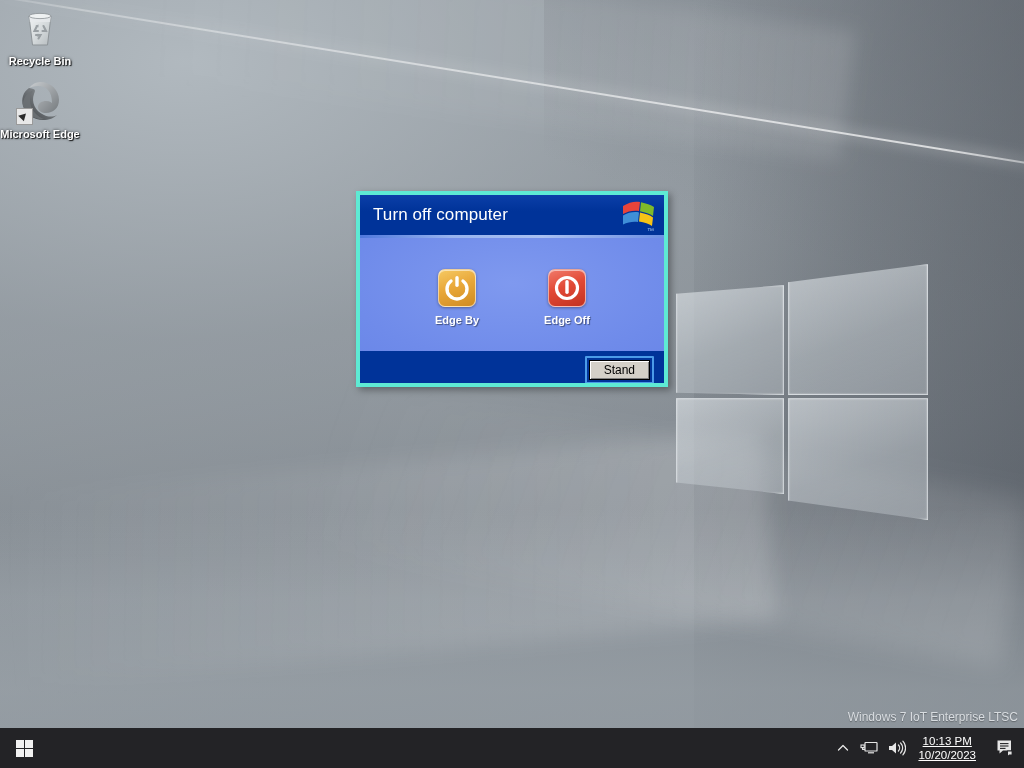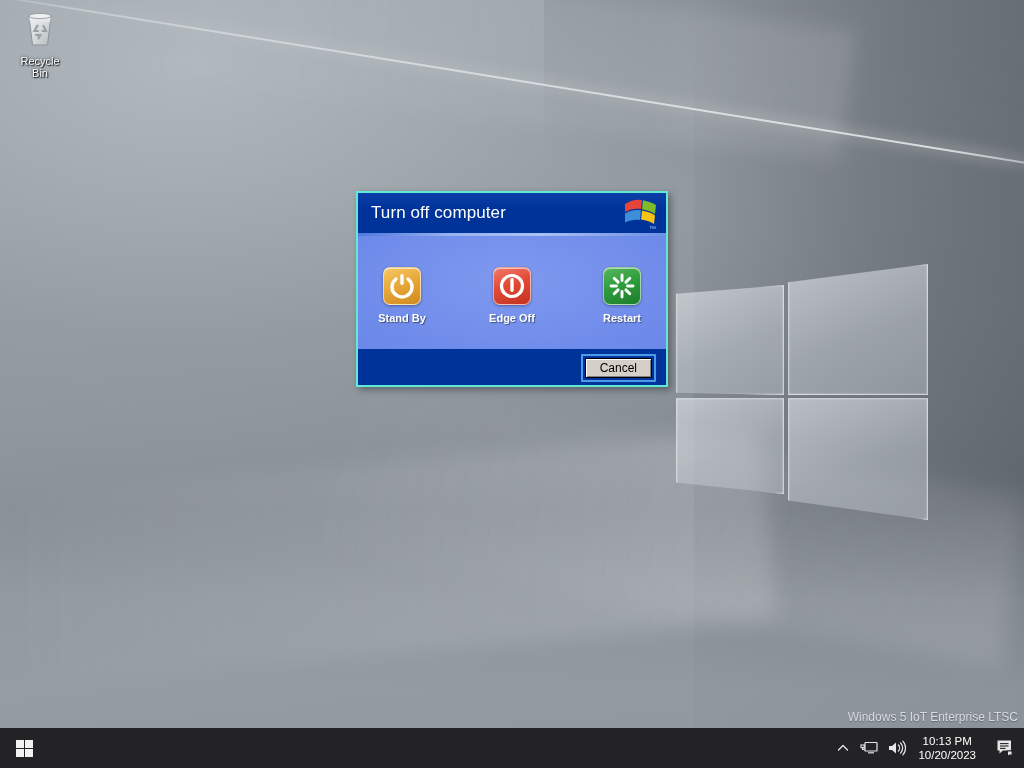--- a/index.html
+++ b/index.html
@@ -156,22 +156,23 @@
     position: relative;
     width: 48px;
     height: 48px;
     margin: 0 auto 3px auto;
   }
   .desk-icon .label {
     font-size: 11px;
     line-height: 12px;
     color: #ffffff;
     text-shadow: 1px 1px 1px rgba(0,0,0,0.85), 0 0 3px rgba(0,0,0,0.75);
-    padding: 0 12px;
+    padding: 0 0;
     word-wrap: break-word;
+    font-weight: bold;
   }
   .shortcut-arrow {
     position: absolute;
     left: 0;
     bottom: 0;
     width: 15px;
     height: 15px;
     background: #e8e8e8;
     border: 1px solid #9a9a9a;
   }
@@ -186,21 +187,21 @@
     transform: rotate(-45deg);
   }
 
   
   .xp-dialog {
     position: absolute;
     left: 356px;
     top: 191px;
     width: 312px;
     height: 196px;
-    border: 2px solid #5eead4;
+    border: 4px solid #5eead4;
     box-sizing: border-box;
     box-shadow: 3px 3px 7px rgba(0,0,0,0.35);
     overflow: hidden;
   }
   .xp-titlebar {
     position: relative;
     height: 40px;
     background: linear-gradient(180deg, #0b3fa8 0%, #003399 40%, #003399 100%);
     display: flex;
     align-items: center;
@@ -356,20 +357,21 @@
     height: 40px;
     display: flex;
     flex-direction: column;
     align-items: center;
     justify-content: center;
     color: #ffffff;
     font-size: 11.5px;
     line-height: 14px;
     padding: 0 10px 0 8px;
     cursor: default;
+    text-decoration: underline;
   }
   .action-center {
     width: 38px;
     height: 40px;
     display: flex;
     align-items: center;
     justify-content: center;
     cursor: default;
   }
 </style>
@@ -419,20 +421,41 @@
           <g fill="#9aa0a4">
             <polygon points="22.6,20.4 19.4,21.8 22.4,23.4"></polygon>
             <polygon points="30.6,28.2 29.6,24.9 27.4,27.2"></polygon>
             <polygon points="19.3,31.6 22.2,29.4 22.6,33"></polygon>
           </g>
         </svg>
       </div>
       <div class="label">Recycle Bin</div>
     </div>
 
+    <div class="desk-icon">
+      <div class="glyphbox">
+        <svg width="48" height="48" viewBox="0 0 48 48">
+          <defs>
+            <linearGradient id="edgeA" x1="0" y1="0" x2="1" y2="1">
+              <stop offset="0%" stop-color="#c9cdd0"></stop>
+              <stop offset="100%" stop-color="#74797d"></stop>
+            </linearGradient>
+            <linearGradient id="edgeB" x1="0" y1="1" x2="1" y2="0">
+              <stop offset="0%" stop-color="#3a3e42"></stop>
+              <stop offset="100%" stop-color="#9fa4a8"></stop>
+            </linearGradient>
+          </defs>
+          <path d="M24 5 C35 5 43 13 43 23 C43 31 37 36 30 36 C26 36 22 34 22 30 C22 26 26 24 30 24 C34 24 36 26 36 26 C36 14 30 9 22 9 C18 9 15 10 13 11 C16 7 20 5 24 5 Z" fill="url(#edgeA)"></path>
+          <path d="M13 11 C7 15 5 22 7 29 C10 37 18 43 27 43 C33 43 38 41 41 38 C37 40 32 40 28 38 C19 34 15 25 18 17 C19 14 21 12 13 11 Z" fill="url(#edgeB)"></path>
+          <path d="M7 29 C11 38 20 43 28 42 C22 40 17 35 15 29 C13 23 14 16 18 13 C12 15 6 21 7 29 Z" fill="#6d7276" opacity="0.85"></path>
+        </svg>
+        <div class="shortcut-arrow"></div>
+      </div>
+      <div class="label">Microsoft Edge</div>
+    </div>
 
 
   </div>
 
   <div class="xp-dialog">
 
     <div class="xp-titlebar">
       <div class="xp-title">Turn off computer</div>
       <div class="xp-flag">
         <svg width="36" height="30" viewBox="0 0 36 30">
@@ -448,63 +471,46 @@
 
     <div class="xp-body">
 
       <div class="xp-option">
         <div class="icon-sq icon-standby">
           <svg width="36" height="36" viewBox="0 0 36 36">
             <path d="M12 11 A10 10 0 1 0 24 11" fill="none" stroke="#ffffff" stroke-width="3.4" stroke-linecap="round"></path>
             <rect x="16.3" y="6" width="3.4" height="11" rx="1.7" fill="#ffffff"></rect>
           </svg>
         </div>
-        <div class="opt-label">Stand By</div>
+        <div class="opt-label">Edge By</div>
       </div>
 
       <div class="xp-option">
         <div class="icon-sq icon-turnoff">
           <svg width="36" height="36" viewBox="0 0 36 36">
             <circle cx="18" cy="18" r="10.5" fill="none" stroke="#ffffff" stroke-width="3.2"></circle>
             <rect x="16.3" y="10" width="3.4" height="14" rx="1.7" fill="#ffffff"></rect>
           </svg>
         </div>
         <div class="opt-label">Edge Off</div>
       </div>
 
-      <div class="xp-option">
-        <div class="icon-sq icon-restart">
-          <svg width="36" height="36" viewBox="0 0 36 36">
-            <g stroke="#ffffff" stroke-width="2.9" stroke-linecap="round">
-              <line x1="18" y1="7" x2="18" y2="12.5"></line>
-              <line x1="18" y1="23.5" x2="18" y2="29"></line>
-              <line x1="7" y1="18" x2="12.5" y2="18"></line>
-              <line x1="23.5" y1="18" x2="29" y2="18"></line>
-              <line x1="10.2" y1="10.2" x2="14.1" y2="14.1"></line>
-              <line x1="21.9" y1="21.9" x2="25.8" y2="25.8"></line>
-              <line x1="25.8" y1="10.2" x2="21.9" y2="14.1"></line>
-              <line x1="14.1" y1="21.9" x2="10.2" y2="25.8"></line>
-            </g>
-          </svg>
-        </div>
-        <div class="opt-label">Restart</div>
-      </div>
 
     </div>
 
     <div class="xp-footer">
       <div class="xp-cancel-wrap">
-        <button class="xp-cancel">Cancel</button>
+        <button class="xp-cancel">Stand</button>
       </div>
     </div>
 
   </div>
 
   <div class="watermark">
-    <div>Windows 5 IoT Enterprise LTSC</div>
+    <div>Windows 7 IoT Enterprise LTSC</div>
   </div>
 
   <div class="taskbar">
 
     <div class="start-btn">
       <div class="win-flag-tb">
         <i></i>
           <i></i>
           <i></i>
           <i></i>

